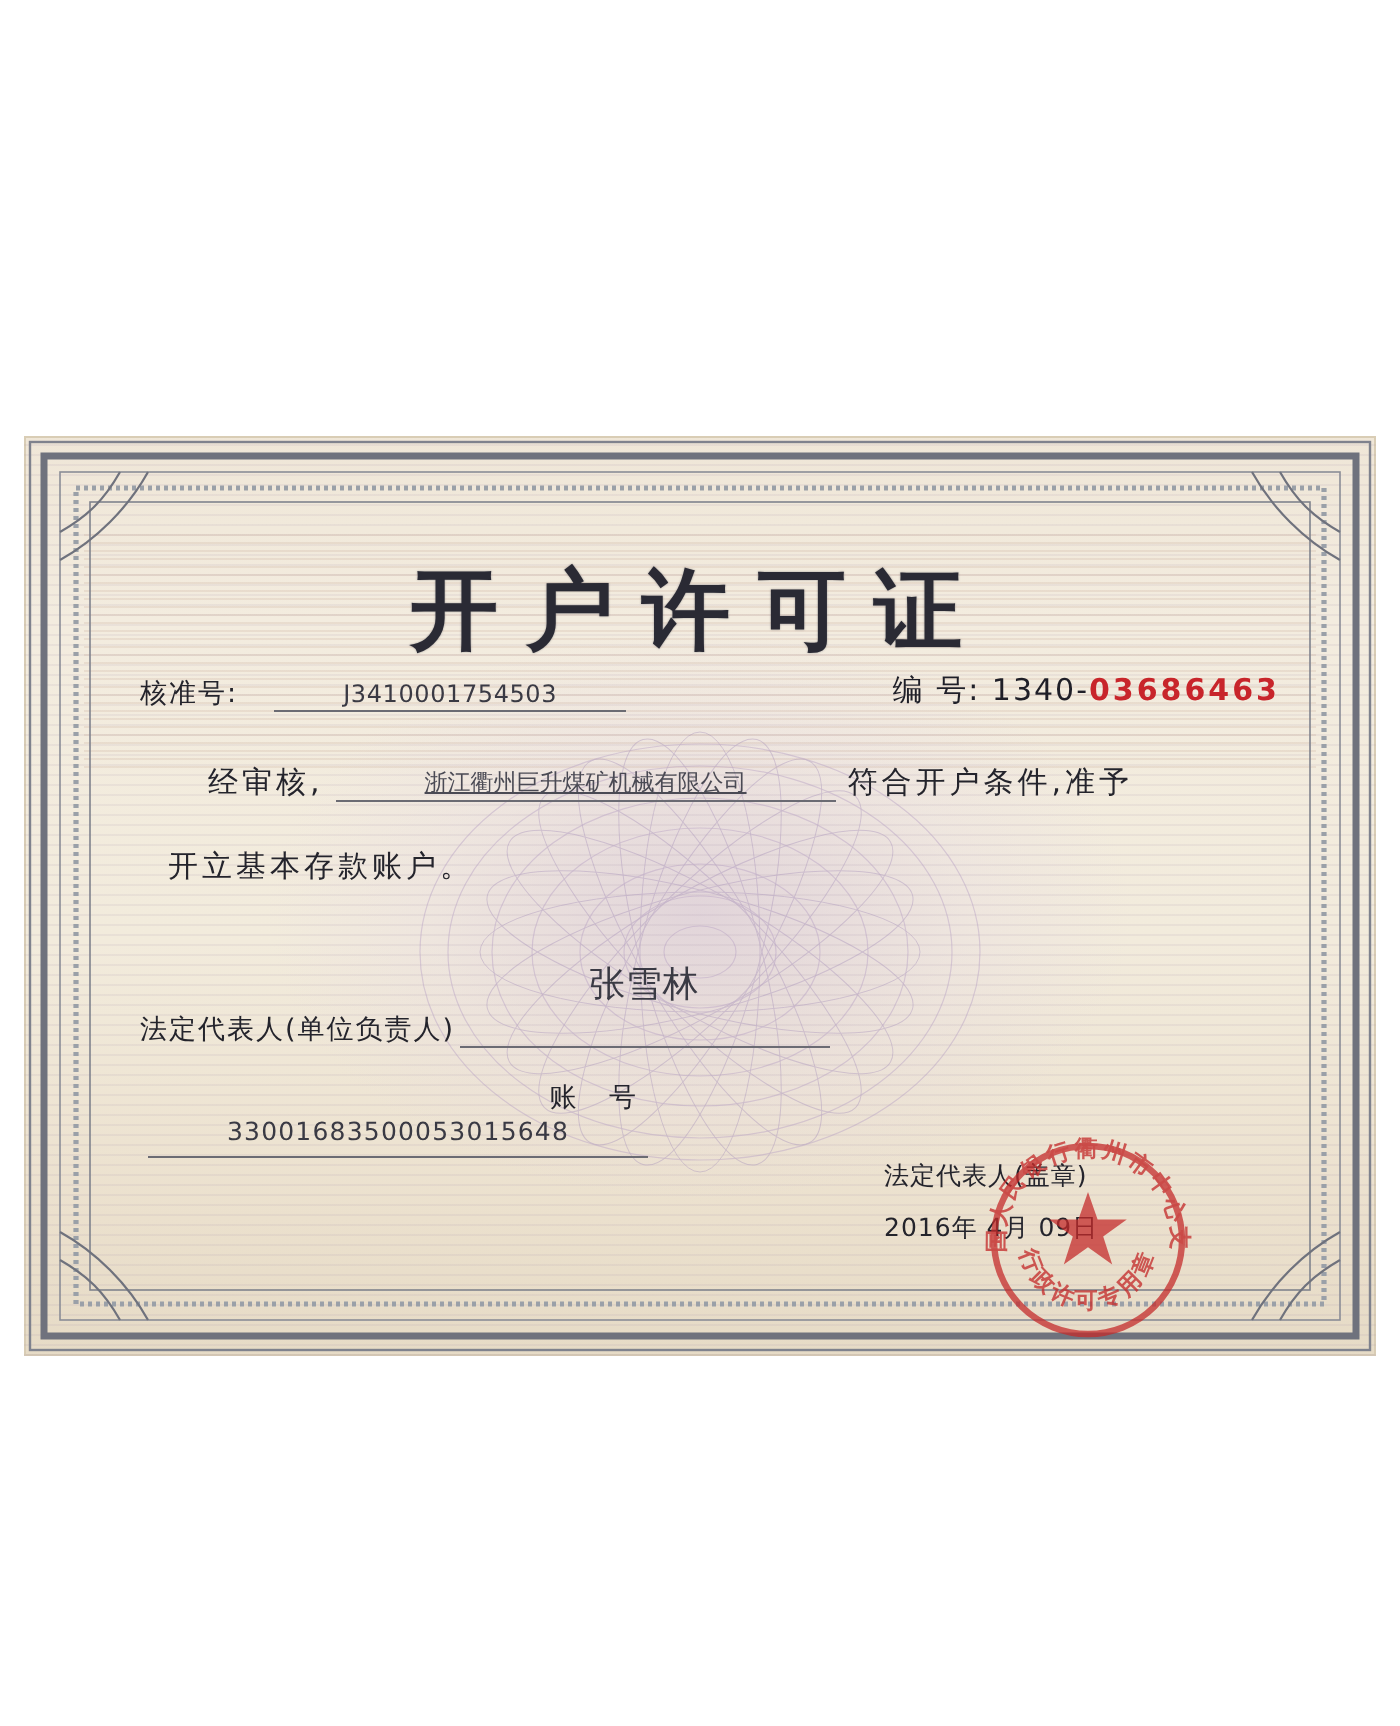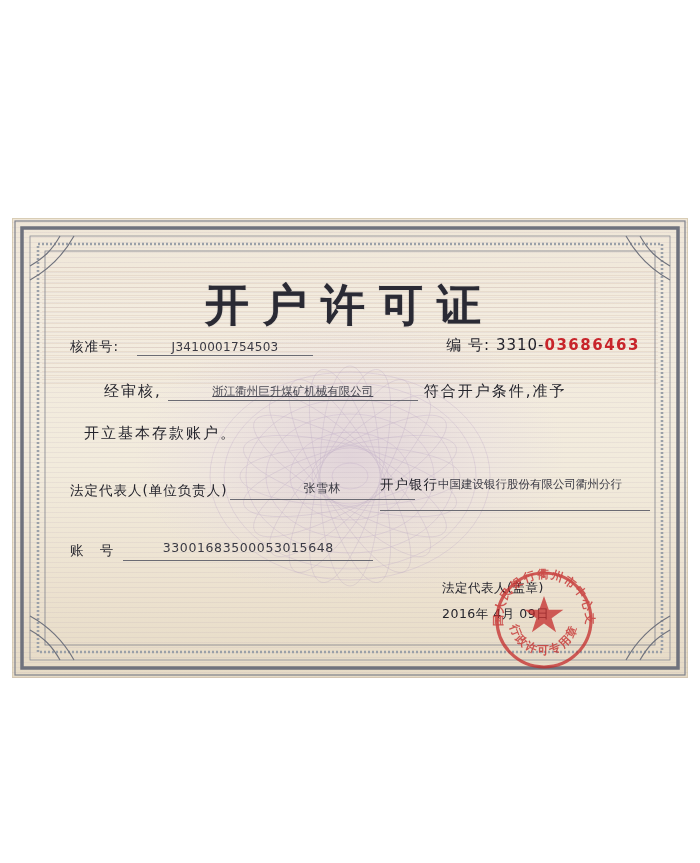--- a/index.html
+++ b/index.html
@@ -164,22 +164,22 @@
   #rep-row {
     position: absolute;
     left: 58px;
     top: 262px;
     display: flex;
     align-items: flex-end;
   }
   #rep-row .underline {
     width: 185px;
     margin-left: 2px;
-    padding-bottom: 2px;
-    font-size: 12px;
+    padding-bottom: 19px;
+    font-size: 18px;
   }
   #bank-row {
     position: absolute;
     left: 368px;
     top: 258px;
     width: 270px;
   }
   #bank-row .label { float: left; }
   #bank-row .bank-value {
     font-size: 11.5px;
@@ -190,21 +190,22 @@
     display: block;
     min-height: 34px;
   }
 
   
   #account-row {
     position: absolute;
     left: 58px;
     top: 322px;
     display: flex;
-    align-items: center;
+    align-items: flex-end;
+    flex-direction: column;
   }
   #account-row .label { letter-spacing: 6px; }
   #account-row .underline {
     width: 250px;
     margin-left: 4px;
     padding-bottom: 5px;
     font-size: 12.5px;
     letter-spacing: 0.6px;
   }
 
@@ -296,40 +297,36 @@
 
     <div id="title" class="cn">开户许可证</div>
 
     <div id="approval">
       <span class="label">核准号:</span>
       <span class="underline value">J3410001754503</span>
     </div>
 
     <div id="serial">
       <span>编 号:</span>
-      <span>3310-</span><span class="red">03686463</span>
+      <span>1340-</span><span class="red">03686463</span>
     </div>
 
     <div id="body-line1">
       <span class="label">经审核,</span>
       <span class="underline">浙江衢州巨升煤矿机械有限公司</span>
       <span class="label">符合开户条件,准予</span>
     </div>
 
     <div id="body-line2">开立基本存款账户。</div>
 
     <div id="rep-row">
       <span class="label">法定代表人(单位负责人)</span>
       <span class="underline value">张雪林</span>
     </div>
 
-    <div id="bank-row">
-      <span class="label">开户银行</span>
-      <span class="bank-value">中国建设银行股份有限公司衢州分行</span>
-    </div>
 
     <div id="account-row">
       <span class="label">账  号</span>
       <span class="underline value">33001683500053015648</span>
     </div>
 
     <div id="issuer">法定代表人(盖章)</div>
 
     <div id="issue-date">
       <span>2016</span><span>年</span>

